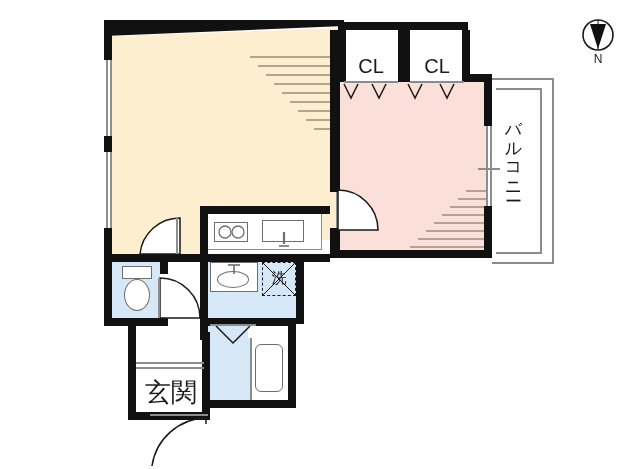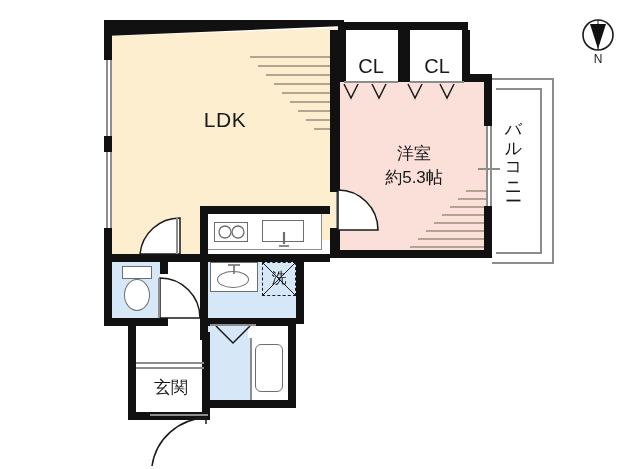--- a/index.html
+++ b/index.html
@@ -28,21 +28,21 @@
     position:absolute;
     color:#1a1a1a;
     text-align:center;
     line-height:1.12;
     white-space:pre;
     font-weight:400;
   }
   .lbl-ldk{font-size:21px;letter-spacing:.5px;}
   .lbl-bed{font-size:17px;}
   .lbl-cl{font-size:20px;}
-  .lbl-genkan{font-size:17px;}
+  .lbl-genkan{font-size:26px;}
   .lbl-sen{font-size:15px;}
   .vlbl{
     position:absolute;
     font-size:17px;
     color:#1a1a1a;
     writing-mode:vertical-rl;
     text-orientation:upright;
     letter-spacing:1px;
     line-height:1;
   }
@@ -228,24 +228,21 @@
   <svg class="abs" style="left:214px;top:222px;" width="34" height="20" viewBox="0 0 34 20">
     <circle cx="11" cy="10" r="6" fill="none" stroke="#6e6e6e" stroke-width="1.3"></circle>
     <circle cx="24" cy="10" r="6" fill="none" stroke="#6e6e6e" stroke-width="1.3"></circle>
   </svg>
   <div class="fx fx-line" style="left:262px;top:220px;width:42px;height:22px;background:#ffffff;"></div>
   <svg class="abs" style="left:278px;top:232px;" width="12" height="16" viewBox="0 0 12 16">
     <line x1="6" y1="0" x2="6" y2="12" stroke="#6e6e6e" stroke-width="2.2"></line>
     <line x1="1" y1="14" x2="11" y2="14" stroke="#6e6e6e" stroke-width="1.6"></line>
   </svg>
 
-  <div class="lbl lbl-ldk" style="left:166px;top:108px;width:118px;">LDK</div>
-
-  <div class="lbl lbl-bed" style="left:358px;top:144px;width:112px;">洋室</div>
-  <div class="lbl lbl-bed" style="left:358px;top:168px;width:112px;">約5.3帖</div>
+
 
   <div class="lbl lbl-cl" style="left:344px;top:55px;width:54px;">CL</div>
   <div class="lbl lbl-cl" style="left:410px;top:55px;width:54px;">CL</div>
 
   <div class="lbl lbl-genkan" style="left:136px;top:378px;width:70px;">玄関</div>
 
   <div class="vlbl" style="left:505px;top:110px;">バルコニー</div>
 
   <div class="abs" style="left:578px;top:18px;width:40px;height:48px;">
     <svg width="40" height="36" viewBox="0 0 40 36">

